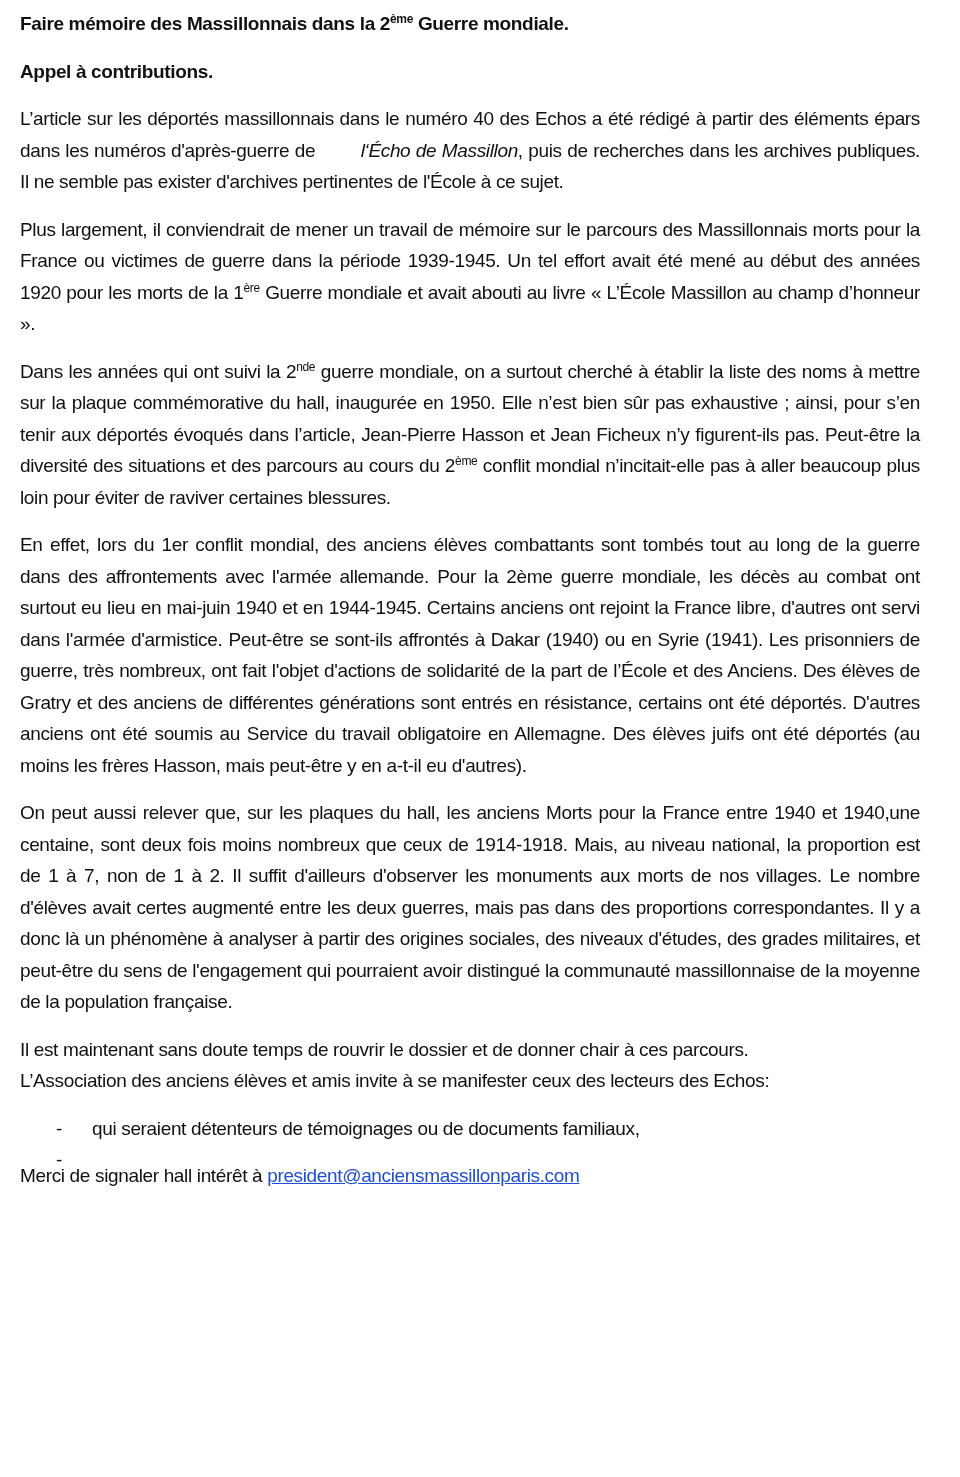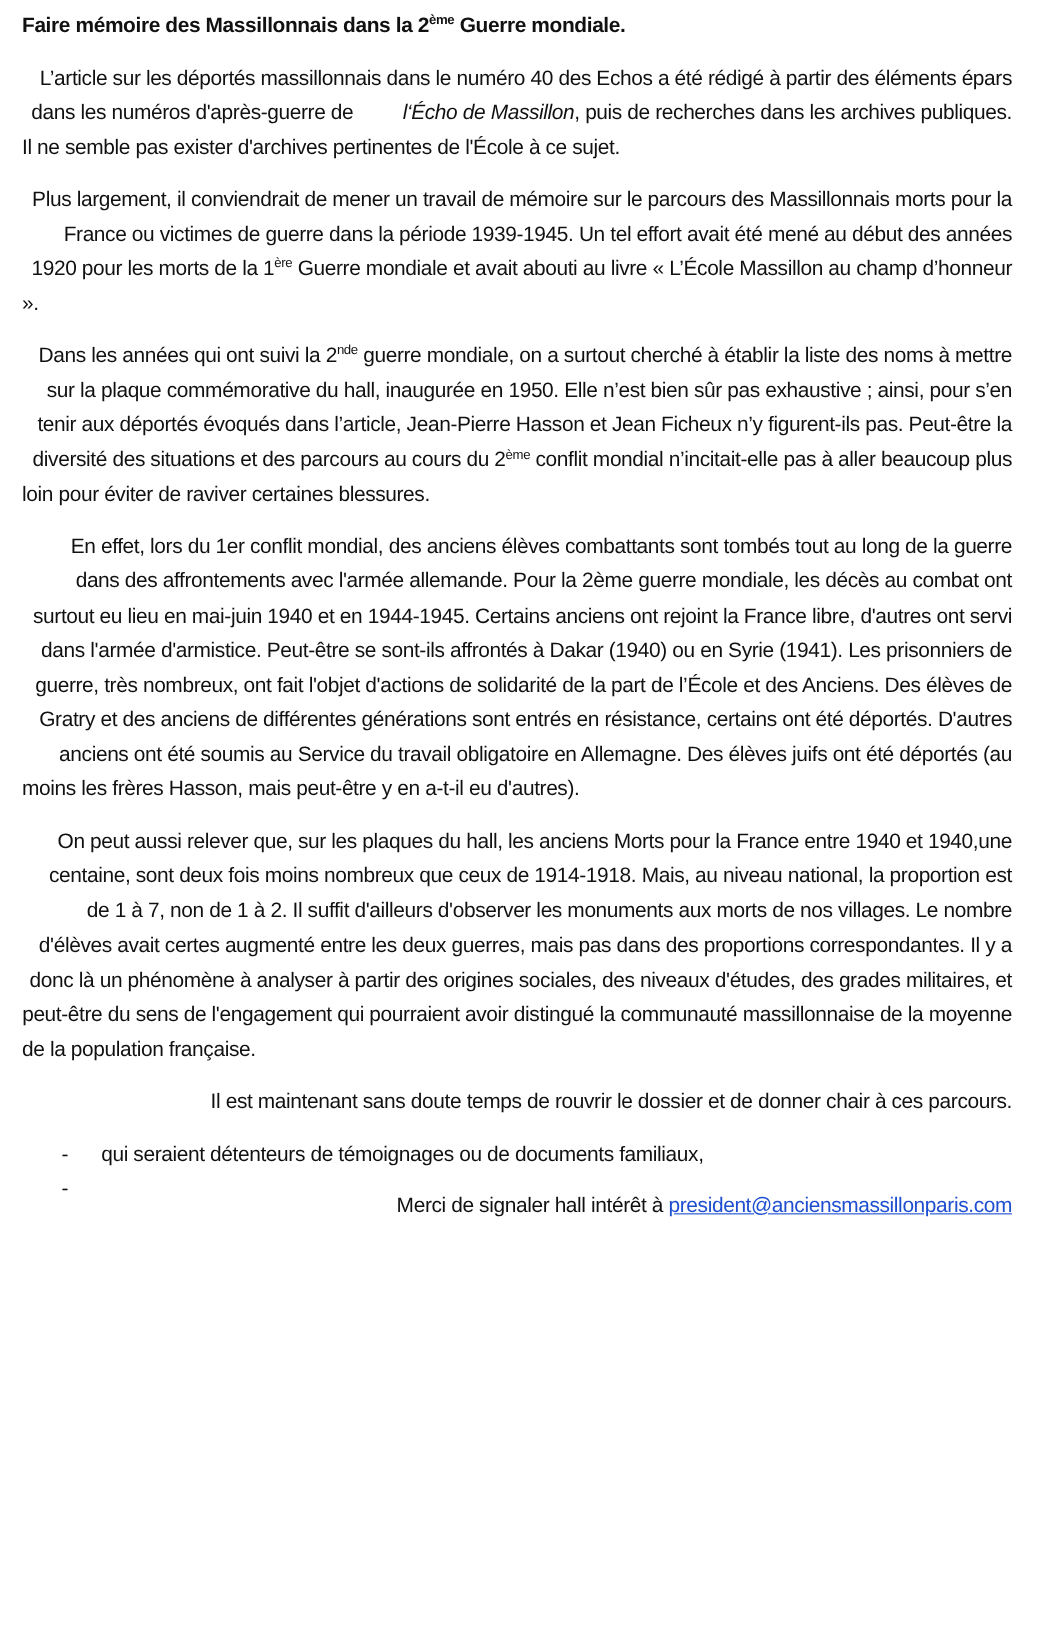--- a/index.html
+++ b/index.html
@@ -6,49 +6,51 @@
   body {
     width: 960px; height: 1477px; overflow: hidden;
     font-family: "Liberation Sans", sans-serif;
     color: #111111;
   }
   .page { position: relative; padding: 6px 40px 0 20px; box-sizing: border-box; width: 960px; }
   p, .para { margin: 0; font-size: 19px; line-height: 31.5px; letter-spacing: -0.35px; }
   .title { font-weight: bold; margin-top: 2px; }
   .subtitle { font-weight: bold; margin-top: 16px; }
   .just { text-align: justify; text-align-last: left; }
-  .gap { margin-top: 16px; text-align: right; }
+  .gap { margin-top: 16px; }
   sup { font-size: 12px; line-height: 0; vertical-align: 7px; }
   em { font-style: italic; margin-left: 40px; }
   ul.dash { list-style: none; margin: 16px 0 0 0; padding: 0; }
   ul.dash li { position: relative; padding-left: 72px; font-size: 19px; line-height: 31.5px; letter-spacing: -0.35px; text-align: justify; text-align-last: left; }
   ul.dash li .dash-mark { position: absolute; left: 36px; top: 0; }
   a.email { color: #1f4fd1; }
 </style>
 </head>
 <body>
 
 <div class="page">
 
   <p class="title"><span>Faire mémoire des Massillonnais dans la 2</span><sup>ème</sup><span> Guerre mondiale.</span></p>
 
+  <p class="subtitle">Appel à contributions.</p>
 
   <p class="para just gap"><span>L’article sur les déportés massillonnais dans le numéro 40 des Echos a été rédigé à partir des éléments épars  dans les numéros  d'après-guerre de </span><em>l‘Écho de Massillon</em><span>, puis de recherches dans les archives publiques. Il ne semble pas exister d'archives pertinentes de l'École à ce sujet.</span></p>
 
 
   <p class="para just gap"><span>Plus largement, il conviendrait de mener un travail de mémoire sur le parcours des Massillonnais morts pour la France ou victimes de guerre dans la période 1939-1945. Un tel effort avait été mené au début des années 1920 pour les morts de la 1</span><sup>ère</sup><span> Guerre mondiale et avait abouti au livre « L’École Massillon au champ d’honneur ».</span></p>
 
   <p class="para just gap"><span>Dans les années qui ont suivi la 2</span><sup>nde</sup><span> guerre mondiale, on a surtout cherché à établir la liste des noms à mettre sur la plaque commémorative du hall, inaugurée en 1950. Elle n’est bien sûr pas exhaustive ; ainsi, pour s’en tenir aux déportés évoqués dans l’article, Jean-Pierre Hasson et Jean Ficheux n’y figurent-ils pas.  Peut-être la diversité des situations et des parcours au cours du 2</span><sup>ème</sup><span> conflit mondial n’incitait-elle pas à aller beaucoup plus loin pour éviter de raviver certaines blessures.</span></p>
 
   <p class="para just gap">En effet, lors du 1er conflit mondial, des anciens élèves combattants sont tombés tout au long de la guerre dans des affrontements avec l'armée allemande.  Pour la 2ème guerre mondiale, les décès au combat ont surtout eu lieu en mai-juin 1940 et en 1944-1945. Certains anciens ont rejoint la France libre, d'autres ont servi dans l'armée d'armistice. Peut-être se sont-ils affrontés à Dakar (1940) ou en Syrie (1941). Les prisonniers de guerre, très nombreux, ont fait l'objet d'actions de solidarité de la part de l’École et des Anciens. Des élèves de Gratry et des anciens de différentes générations sont entrés en résistance, certains ont été déportés. D'autres anciens ont été soumis au Service du travail obligatoire en Allemagne. Des élèves juifs ont été déportés (au moins les frères Hasson, mais peut-être y en a-t-il eu d'autres).</p>
 
   <p class="para just gap">On peut aussi relever que, sur les plaques du hall, les anciens Morts pour la France entre 1940 et 1940,une centaine, sont deux fois moins nombreux que ceux de 1914-1918. Mais, au niveau national, la proportion est de 1 à 7, non de 1 à 2. Il suffit d'ailleurs d'observer les monuments aux morts de nos villages. Le nombre d'élèves avait certes augmenté entre les deux guerres, mais pas dans des proportions correspondantes. Il y a donc là un phénomène à analyser à partir des origines sociales, des niveaux d'études, des grades militaires, et peut-être du sens de l'engagement qui pourraient avoir distingué la communauté massillonnaise de la moyenne de la population française.</p>
 
   <div class="para gap">
     <div>Il est maintenant sans doute temps de rouvrir le dossier et de donner chair à ces parcours.</div>
+    <div>L’Association des anciens élèves et amis invite à se manifester ceux des lecteurs des Echos:</div>
   </div>
 
   <ul class="dash">
     <li><span class="dash-mark">-</span><span>qui seraient détenteurs de témoignages ou de documents familiaux,</span></li>
     <li><span class="dash-mark">-</span></li>
   </ul>
 
   <p class="para gap"><span>Merci de signaler hall intérêt à </span><a class="email" href="mailto:president@anciensmassillonparis.com" style="color: rgb(31, 79, 209);">president@anciensmassillonparis.com</a></p>
 
 </div>

